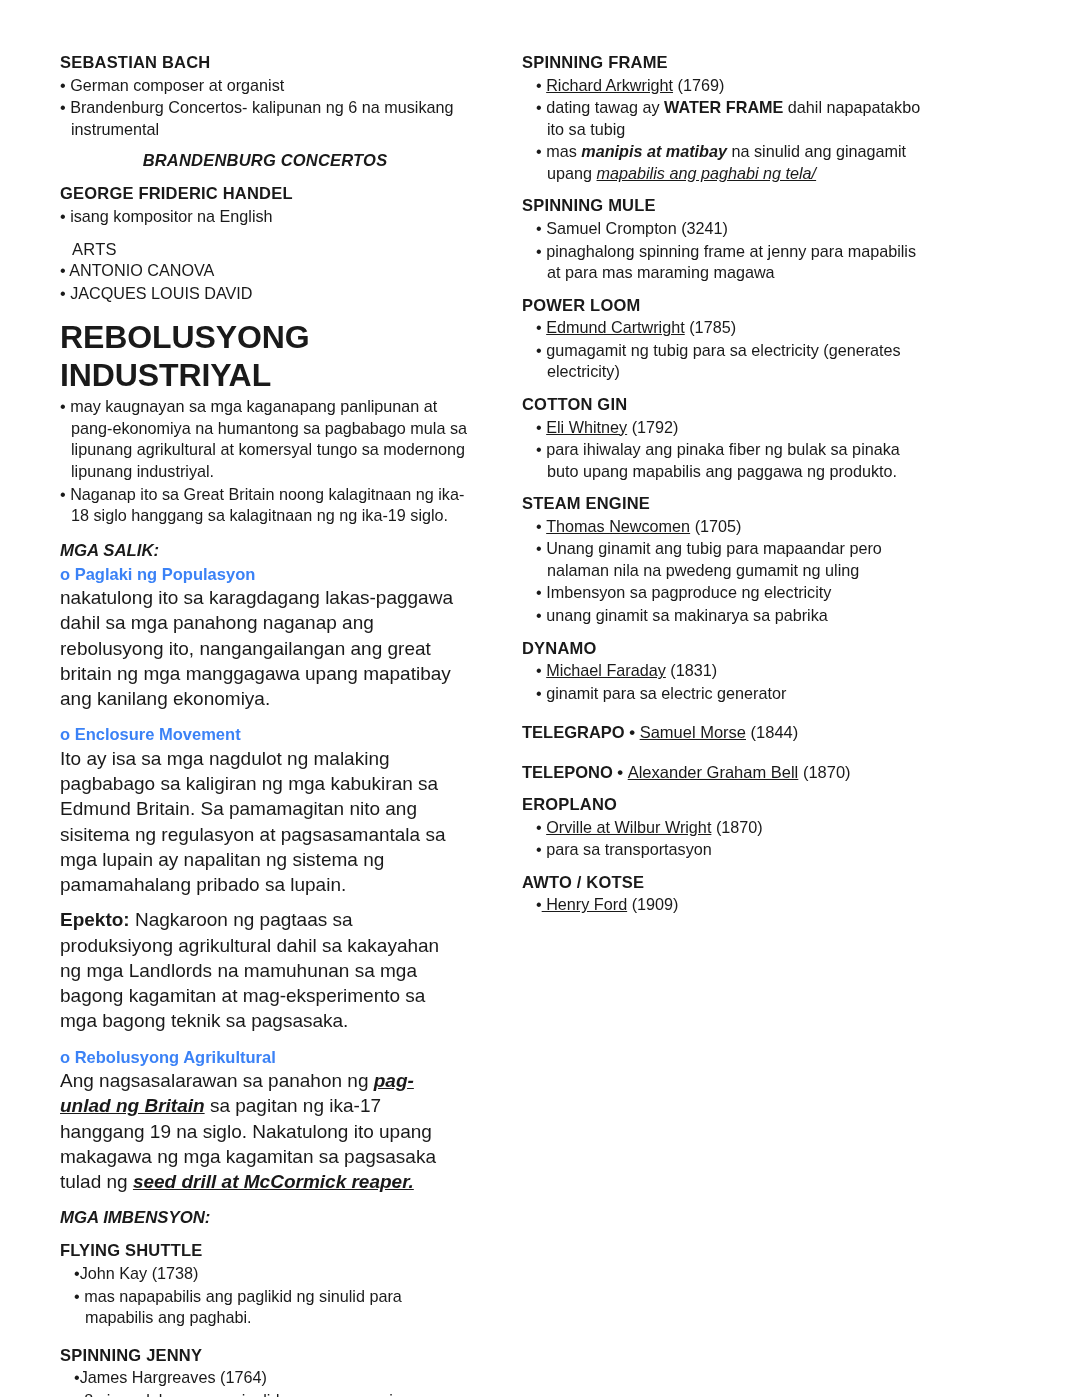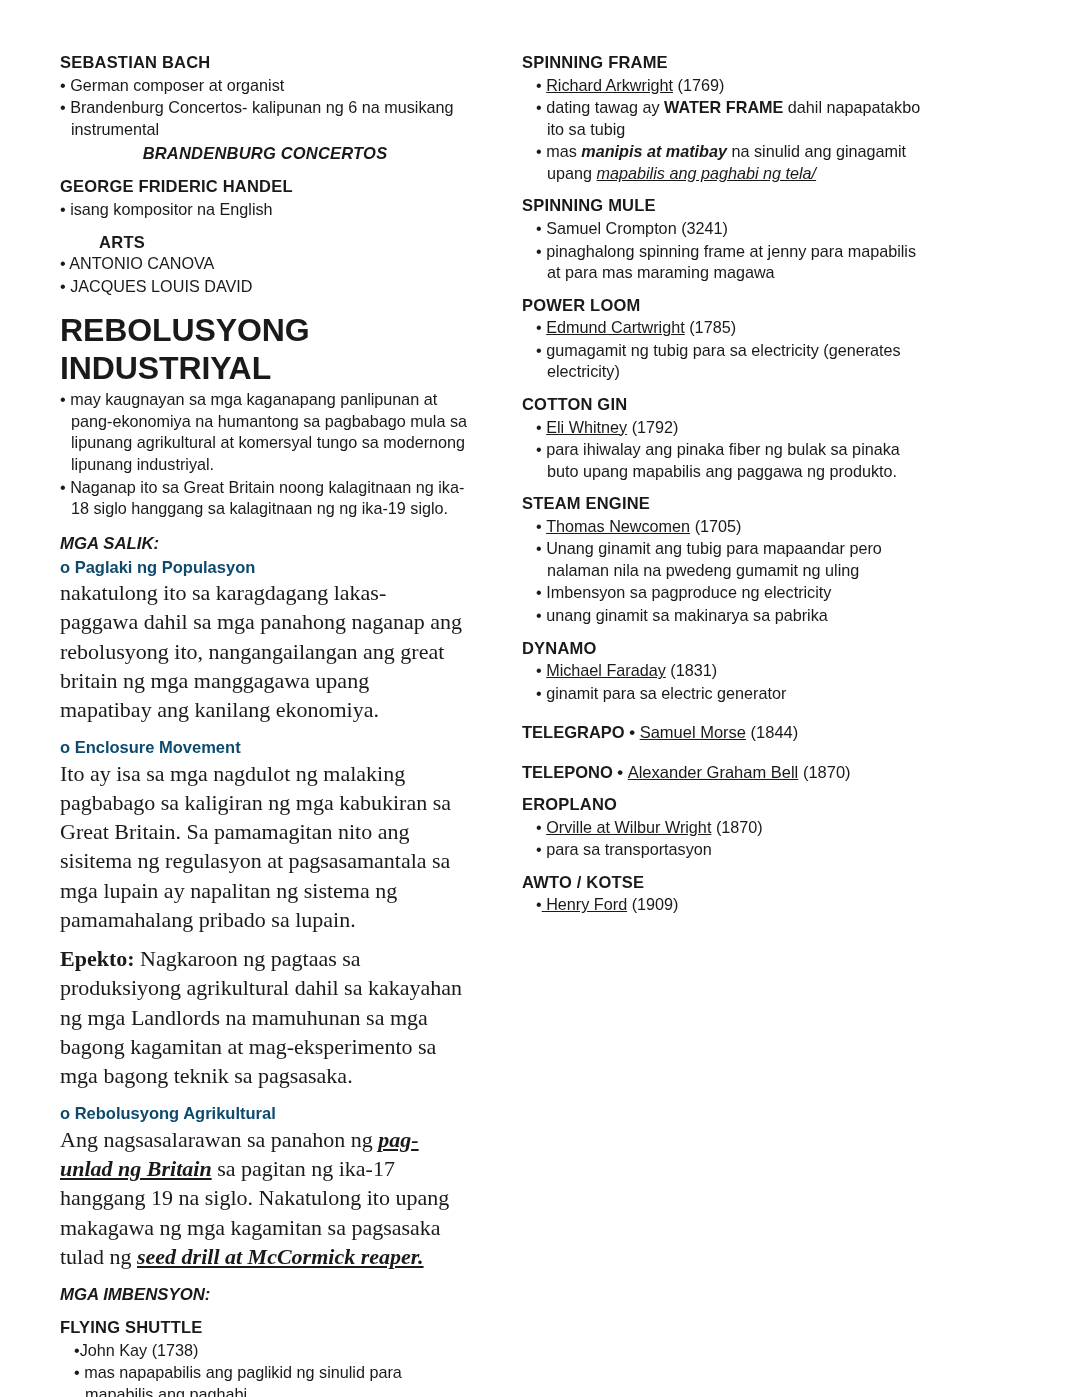--- a/index.html
+++ b/index.html
@@ -56,48 +56,47 @@
     line-height: 1.33;
     margin: 0 0 1px 0;
     text-indent: -11px;
     padding-left: 11px;
   }
   .bullets li.indent {
     padding-left: 25px;
     text-indent: -11px;
   }
   .para {
-    font-size: 22px;
+    font-size: 19px;
     line-height: 1.33;
     margin: 0 8px 1px 0;
-    font-family: Liberation Serif, serif;
   }
   .gap-sm { height: 9px; }
   .gap-md { height: 15px; }
   .center-italic {
     text-align: center;
     font-style: italic;
     font-weight: bold;
     font-size: 16.5px;
-    margin: 4px 0 13px 0;
+    margin: 11px 0 13px 0;
     letter-spacing: .2px;
   }
   .arts-head {
     font-size: 16.5px;
-    font-weight: bold;
-    margin: 13px 0 1px 39px;
+    font-weight: normal;
+    margin: 13px 0 1px 12px;
     letter-spacing: .3px;
   }
   .bold { font-weight: bold; }
   .bi { font-weight: bold; font-style: italic; }
   .u { text-decoration: underline; }
   .ubi { font-weight: bold; font-style: italic; text-decoration: underline; }
   .uital { font-style: italic; text-decoration: underline; }
   .blue {
-    color: #0c4a6e;
+    color: #3b82f6;
     font-weight: bold;
     font-size: 16.5px;
     line-height: 1.3;
     margin: 0;
   }
   .salik-head {
     font-weight: bold;
     font-style: italic;
     font-size: 16.8px;
     margin: 14px 0 3px 0;
@@ -144,21 +143,21 @@
         <li>• Naganap ito sa Great Britain noong kalagitnaan ng ika-18 siglo hanggang sa kalagitnaan ng ng ika-19 siglo.</li>
       </ul>
 
       <div class="salik-head">MGA SALIK:</div>
 
       <div class="blue">o Paglaki ng Populasyon</div>
       <p class="para">nakatulong ito sa karagdagang lakas-paggawa dahil sa mga panahong naganap ang rebolusyong ito, nangangailangan ang great britain ng mga manggagawa upang mapatibay ang kanilang ekonomiya.</p>
 
       <div class="sub-block"></div>
       <div class="blue">o Enclosure Movement</div>
-      <p class="para">Ito ay isa sa mga nagdulot ng malaking pagbabago sa kaligiran ng mga kabukiran sa Great Britain. Sa pamamagitan nito ang sisitema ng regulasyon at pagsasamantala sa mga lupain ay napalitan ng sistema ng pamamahalang pribado sa lupain.</p>
+      <p class="para">Ito ay isa sa mga nagdulot ng malaking pagbabago sa kaligiran ng mga kabukiran sa Edmund Britain. Sa pamamagitan nito ang sisitema ng regulasyon at pagsasamantala sa mga lupain ay napalitan ng sistema ng pamamahalang pribado sa lupain.</p>
 
       <div class="gap-sm"></div>
       <p class="para">
         <span class="bold">Epekto:</span><span> Nagkaroon ng pagtaas sa produksiyong agrikultural dahil sa kakayahan ng mga Landlords na mamuhunan sa mga bagong kagamitan at mag-eksperimento sa mga bagong teknik sa pagsasaka.</span>
       </p>
 
       <div class="sub-block"></div>
       <div class="blue">o Rebolusyong Agrikultural</div>
       <p class="para">
         <span>Ang nagsasalarawan sa panahon ng </span><span class="ubi">pag-unlad ng Britain</span><span> sa pagitan ng ika-17 hanggang 19 na siglo. Nakatulong ito upang makagawa ng mga kagamitan sa pagsasaka tulad ng </span><span class="ubi">seed drill at McCormick reaper.</span>

